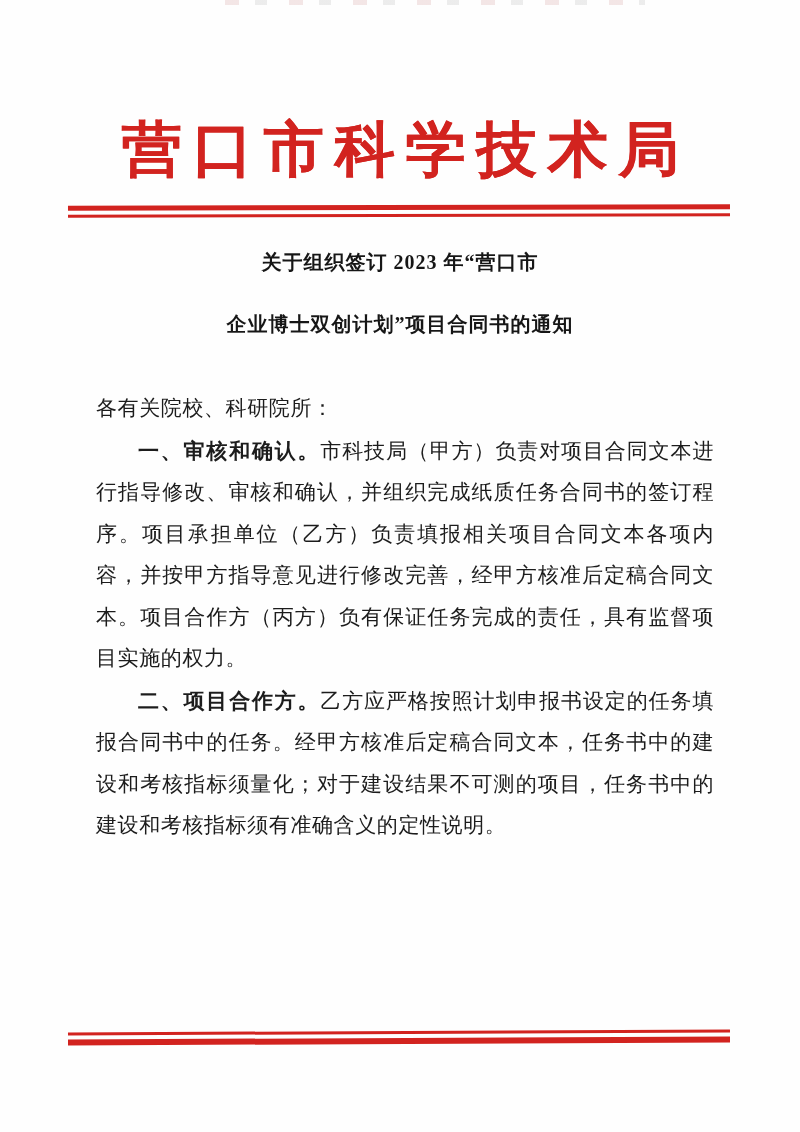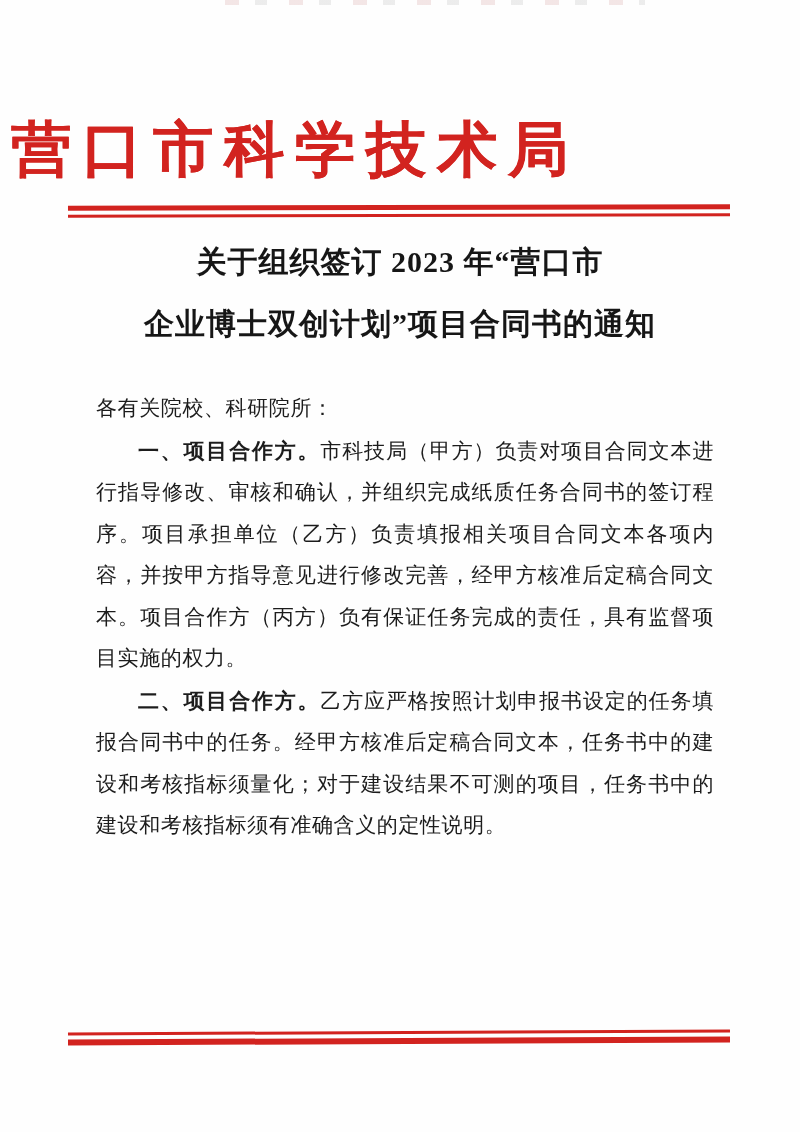--- a/index.html
+++ b/index.html
@@ -31,21 +31,21 @@
       rgba(120, 120, 120, 0.22) 30px 42px,
       rgba(0, 0, 0, 0) 42px 64px
     );
     opacity: 0.6;
   }
   .agency-name {
     position: absolute;
     top: 106px;
     left: 0;
     width: 100%;
-    text-align: left;
+    text-align: center;
     font-size: 60px;
     line-height: 88px;
     font-weight: 900;
     letter-spacing: 11px;
     text-indent: 11px; 
     color: #d2231f;
     text-shadow: 0.5px 0 0 #d2231f;
     white-space: nowrap;
   }
   .rule {
@@ -63,21 +63,21 @@
   .rule-bottom { top: 1031px; transform: rotate(-0.25deg); }
   .rule-bottom .bar-1 { height: 3px; }
   .rule-bottom .gap   { height: 4px; }
   .rule-bottom .bar-2 { height: 6px; }
   .doc-title {
     position: absolute;
     top: 231px;
     left: 80px;
     width: 640px;
     text-align: center;
-    font-size: 30px;
+    font-size: 20px;
     line-height: 62px;
     font-weight: 700;
     color: #161616;
     letter-spacing: 1px;
   }
   .body-text {
     position: absolute;
     top: 388px;
     left: 96px;
     width: 618px;
@@ -116,21 +116,21 @@
 
   <div class="doc-title">
     <div>关于组织签订 2023 年“营口市</div>
     <div>企业博士双创计划”项目合同书的通知</div>
   </div>
 
   <div class="body-text">
     <p class="para">各有关院校、科研院所：</p>
 
 
-    <p class="para indent"><span class="lead">一、项目合作方。</span><span>市科技局（甲方）负责对项目合同文本进行指导修改、审核和确认，并组织完成纸质任务合同书的签订程序。项目承担单位（乙方）负责填报相关项目合同文本各项内容，并按甲方指导意见进行修改完善，经甲方核准后定稿合同文本。项目合作方（丙方）负有保证任务完成的责任，具有监督项目实施的权力。</span></p>
+    <p class="para indent"><span class="lead">一、审核和确认。</span><span>市科技局（甲方）负责对项目合同文本进行指导修改、审核和确认，并组织完成纸质任务合同书的签订程序。项目承担单位（乙方）负责填报相关项目合同文本各项内容，并按甲方指导意见进行修改完善，经甲方核准后定稿合同文本。项目合作方（丙方）负有保证任务完成的责任，具有监督项目实施的权力。</span></p>
 
     <p class="para indent"><span class="lead">二、项目合作方。</span><span>乙方应严格按照计划申报书设定的任务填报合同书中的任务。经甲方核准后定稿合同文本，任务书中的建设和考核指标须量化；对于建设结果不可测的项目，任务书中的建设和考核指标须有准确含义的定性说明。</span></p>
   </div>
 
   <div class="rule rule-bottom">
     <div class="bar bar-1"></div>
     <div class="gap"></div>
     <div class="bar bar-2"></div>
   </div>
 

